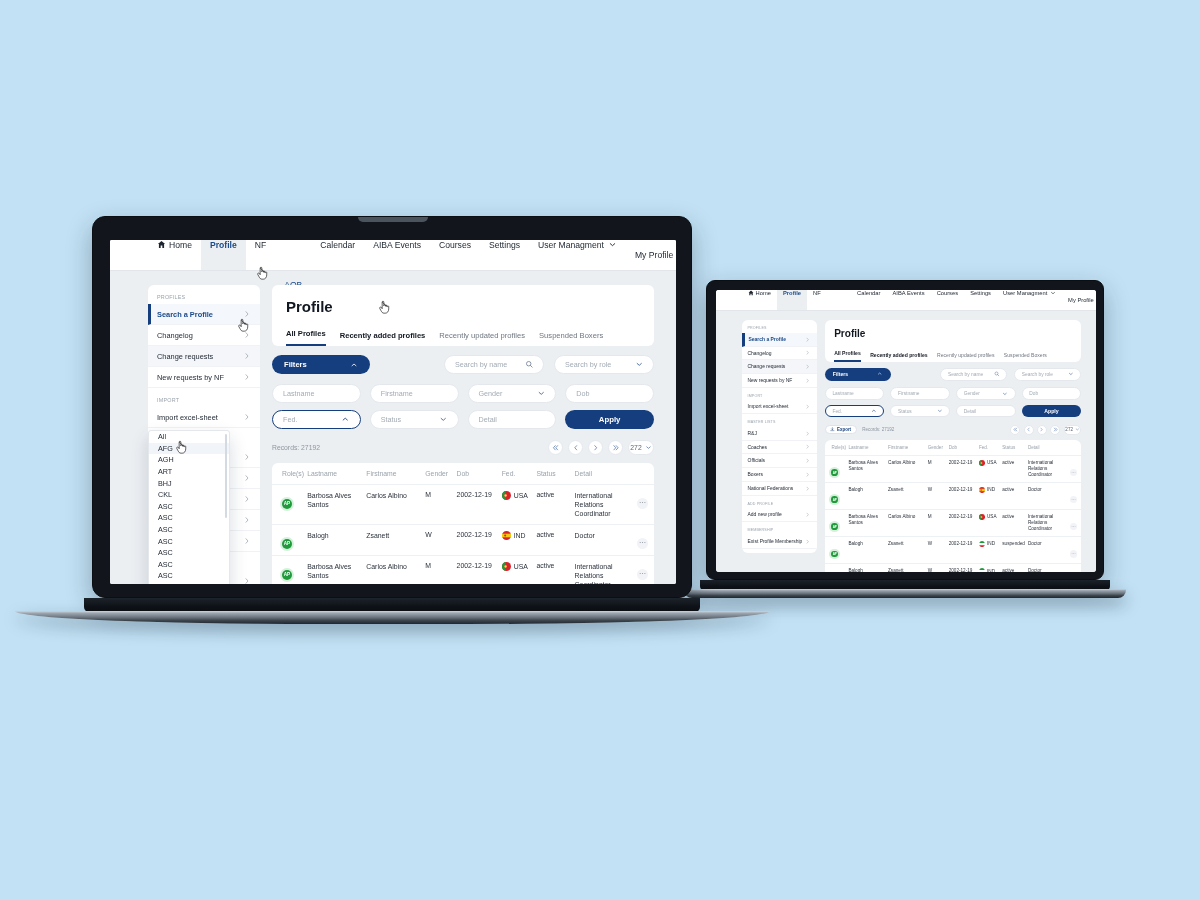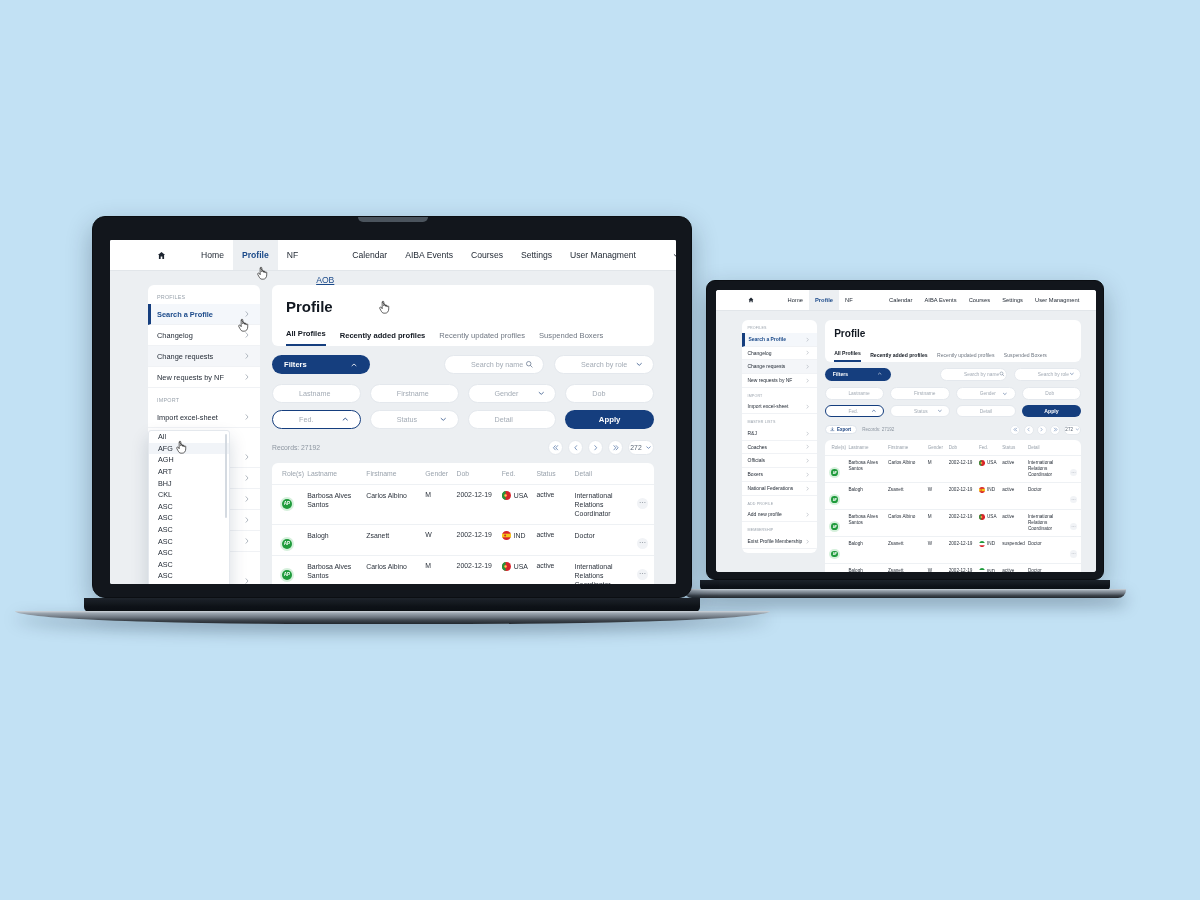--- a/index.html
+++ b/index.html
@@ -34,22 +34,22 @@
 
   
   .screen { position: absolute; inset: 0; background: #eceff2; }
 
   .topnav {
     background: #ffffff; display: flex; align-items: stretch;
     border-bottom: 1px solid #e2e6ea;
   }
   .navleft { display: flex; align-items: stretch; }
   .navitem {
-    display: flex; align-items: center; white-space: nowrap;
-    color: #1d2530; cursor: default; gap: 32px;
+    display: flex; align-items: flex-start; white-space: nowrap;
+    color: #1d2530; cursor: default;
   }
   .navitem.active { color: #1b4a8a; background: #eceff2; font-weight: bold; }
   .navitem.linked { color: #1b4a8a; }
   .navitem.underlined { text-decoration: underline; margin-top: 40px; }
   .navright { margin-left: auto; display: flex; align-items: center; }
   .home-ico { display:inline-block; color:#1d2530; }
 
   .body-wrap { display: flex; }
 
   
@@ -77,21 +77,21 @@
   .btn-filters {
     background: #153e7e; color: #fff; border-radius: 999px;
     display: flex; align-items: center; justify-content: space-between;
     white-space: nowrap;
   }
   .pill {
     background: #ffffff; border: 1px solid #e4e8ed; border-radius: 999px;
     display: flex; align-items: center; color: #a3abb5; white-space: nowrap;
   }
   .pill.focus { border-color: #153e7e; color: #8e97a2; }
-  .pill-val { color: #a3abb5; margin-left: 16px; }
+  .pill-val { color: #a3abb5; }
 
   .filtergrid { display: grid; }
   .btn-apply {
     background: #153e7e; color: #fff; border-radius: 999px;
     display: flex; align-items: center; justify-content: center; font-weight: bold;
   }
 
   .dropdown {
     position: absolute; background: #fff; border: 1px solid #e4e8ed;
     box-shadow: 0 8px 18px rgba(15,35,70,.16); overflow: hidden; z-index: 40;

